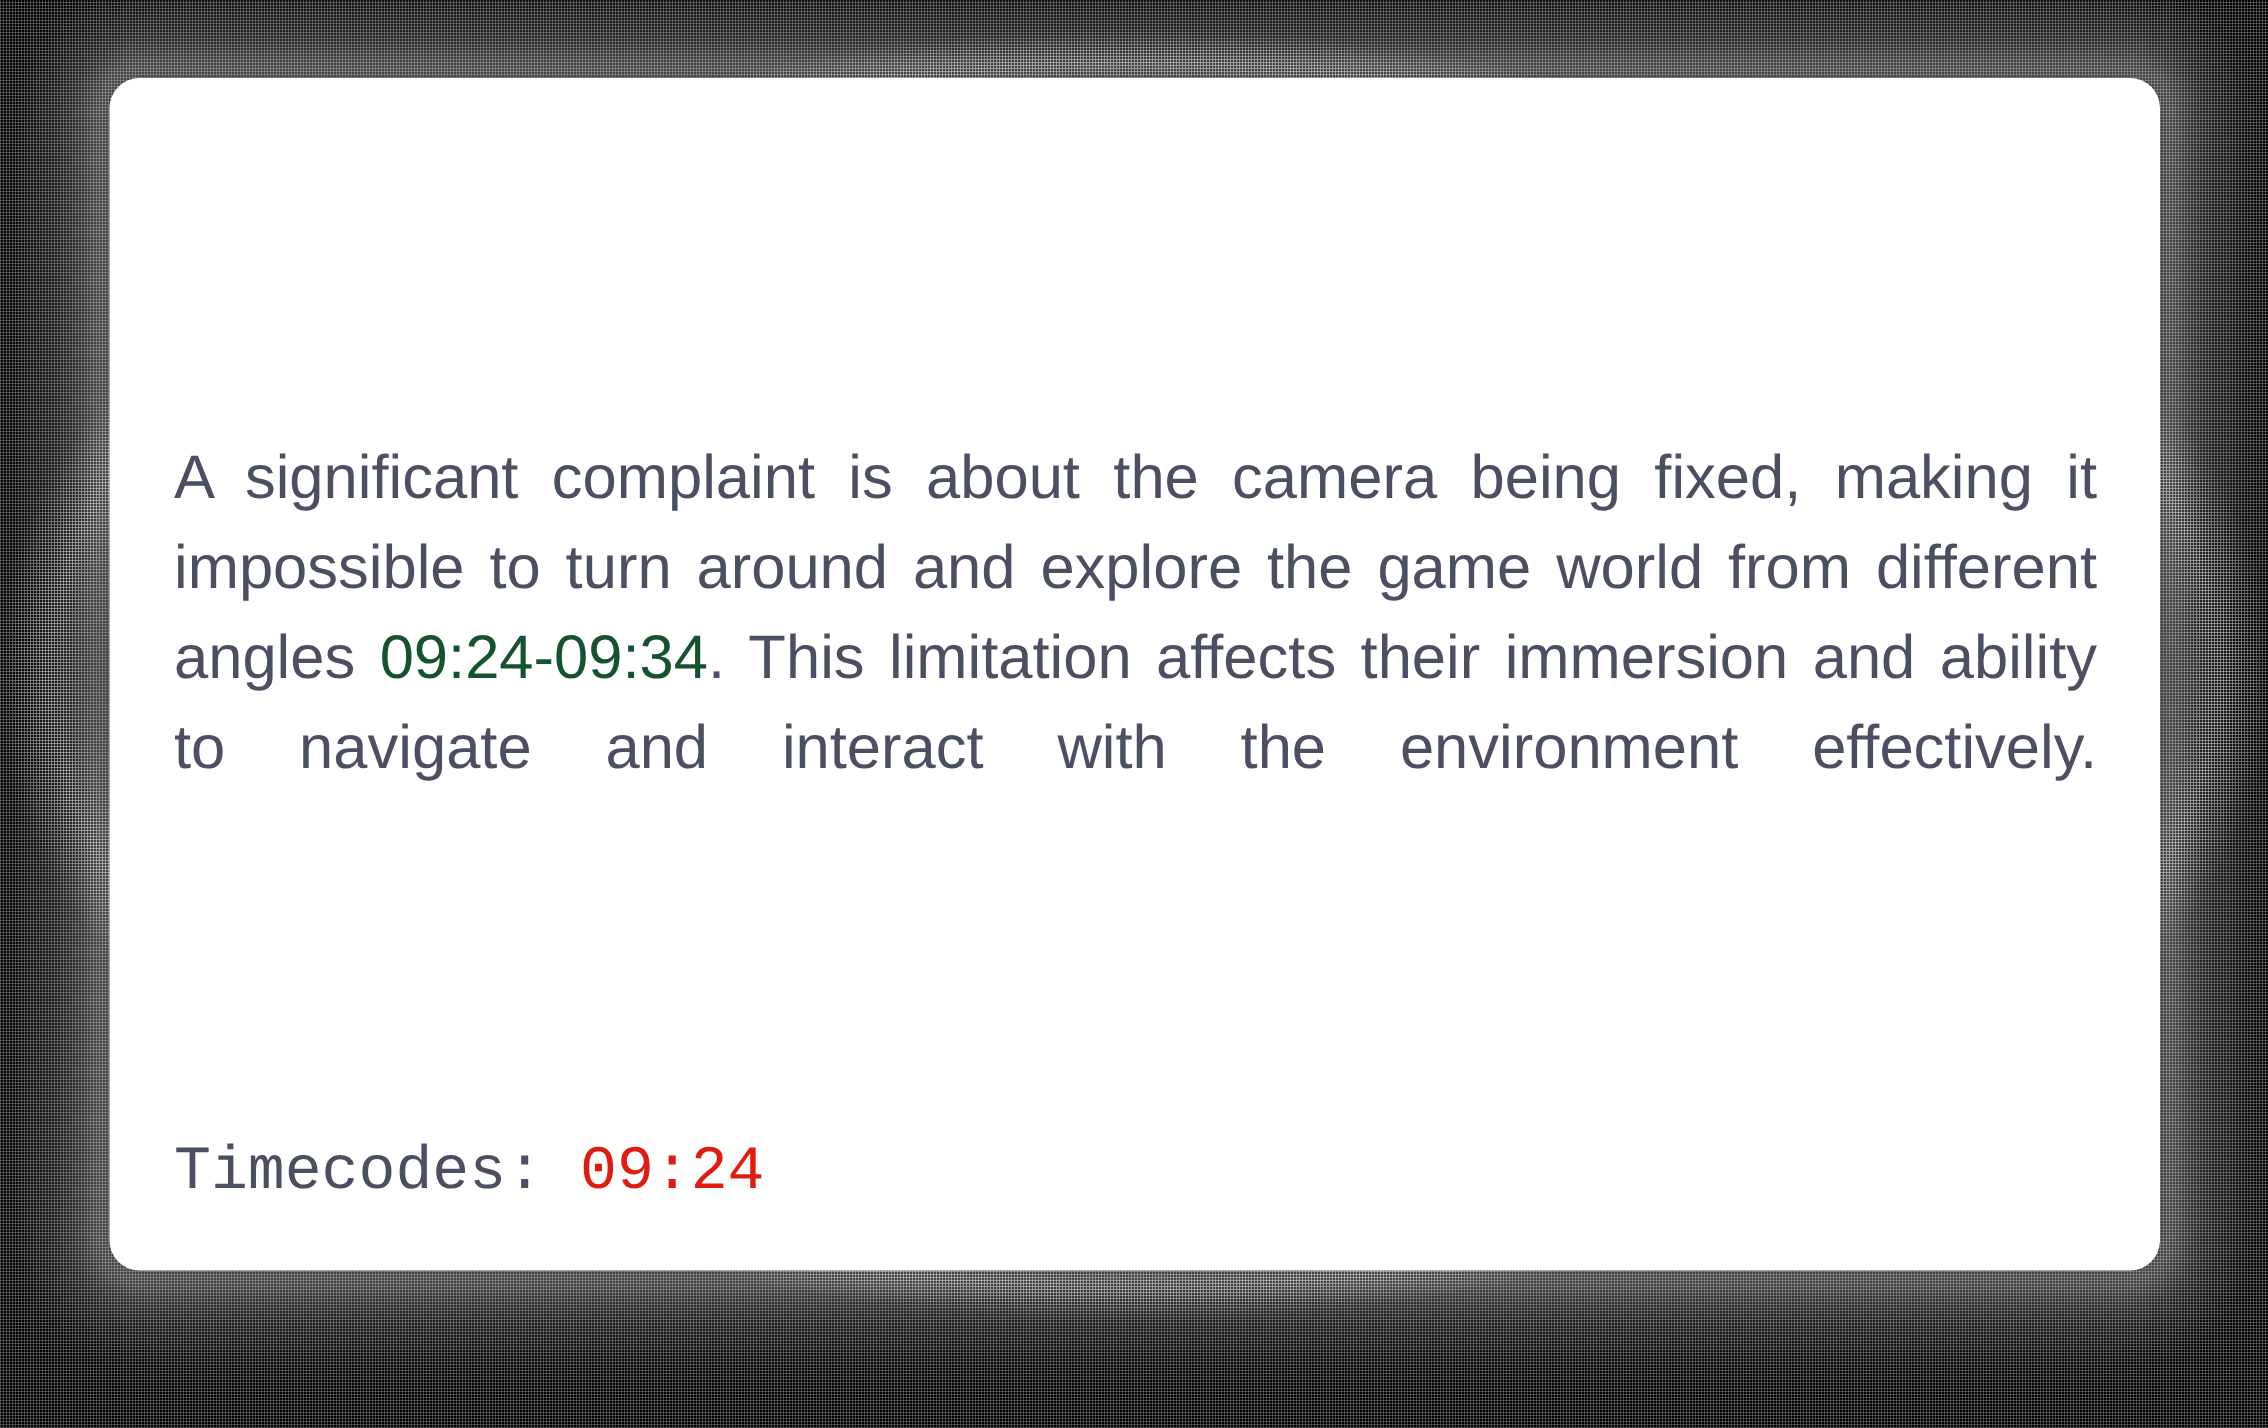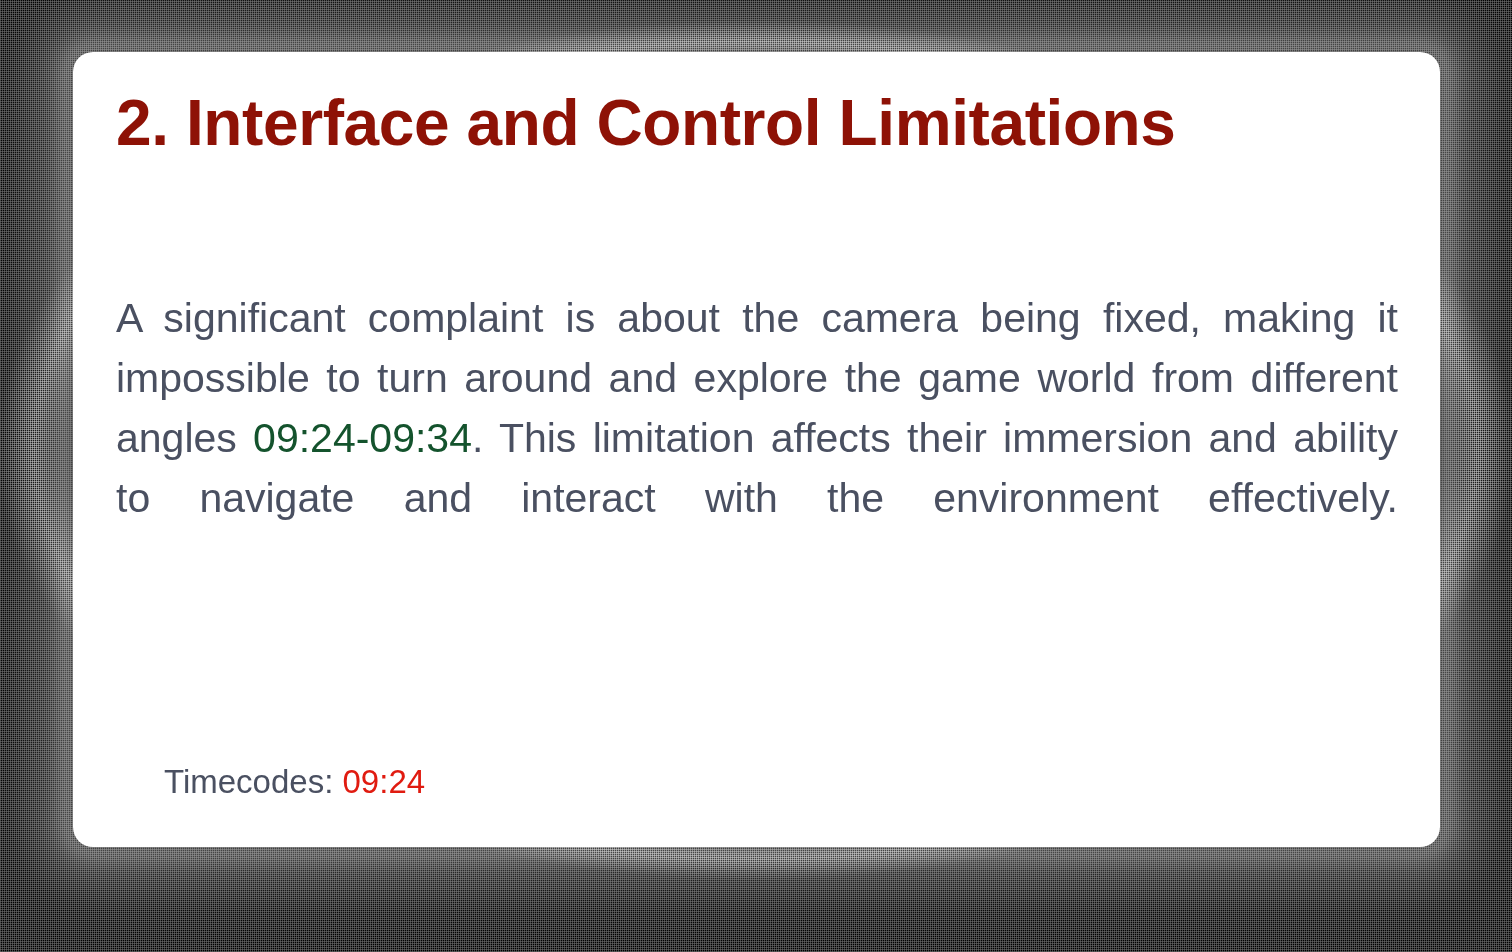--- a/index.html
+++ b/index.html
@@ -139,44 +139,42 @@
     content: "";
     display: inline-block;
     width: 100%;
   }
 
   
   #timecodes-row {
     position: absolute;
     left: 0;
     top: 705px;
-    font-family: Liberation Sans, sans-serif;
-    font-size: 33px;
+    font-family: Liberation Mono, monospace;
+    font-size: 41px;
     font-weight: 400;
     line-height: 50px;
     color: #4A5061;
     white-space: nowrap;
-    margin-left: 48px;
   }
   #timecodes-row .tc-label { color: #4A5061; }
   #timecodes-row .tc-value { color: #E01B10; }
 
 </style>
 </head>
 <body>
 
 <div id="stage">
 
   <div id="glow-halo"></div>
   <div id="glow-dither"></div>
 
   <div id="card">
     <div id="card-inner">
 
-      <h1 id="card-title">2. Interface and Control Limitations</h1>
 
       <p id="card-body"><span>A significant complaint is about the camera being fixed, making it impossible to turn around and explore the game world from different angles </span><span class="tc-inline">09:24-09:34</span><span>. This limitation affects their immersion and ability to navigate and interact with the environment effectively.</span></p>
 
       <div id="timecodes-row">
         <span class="tc-label">Timecodes:</span><span class="tc-spacer">&nbsp;</span><span class="tc-value">09:24</span>
       </div>
 
     </div>
   </div>
 

